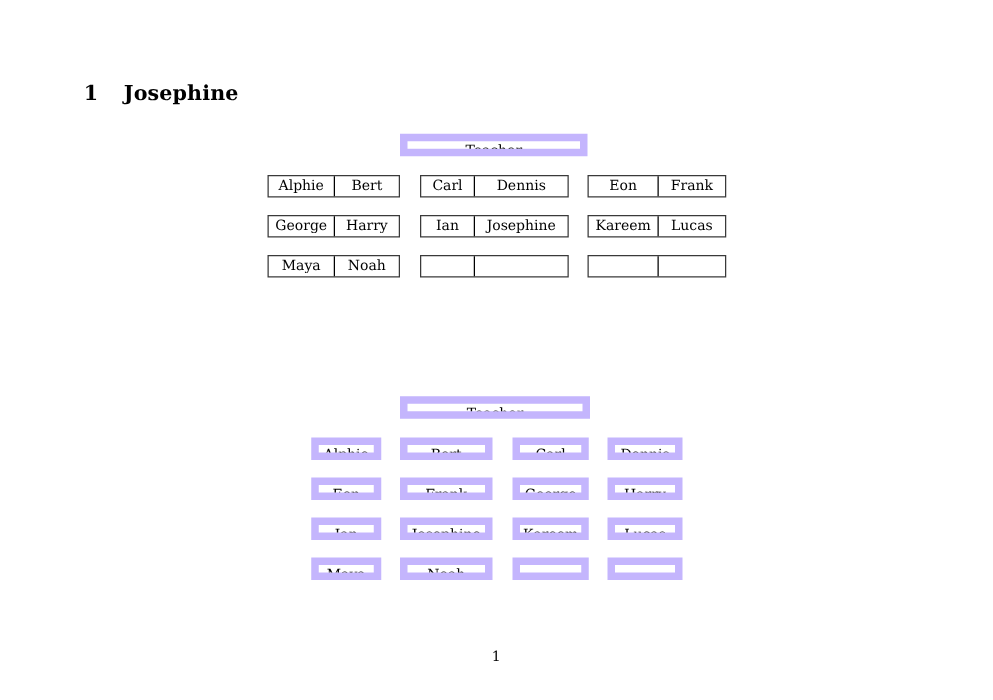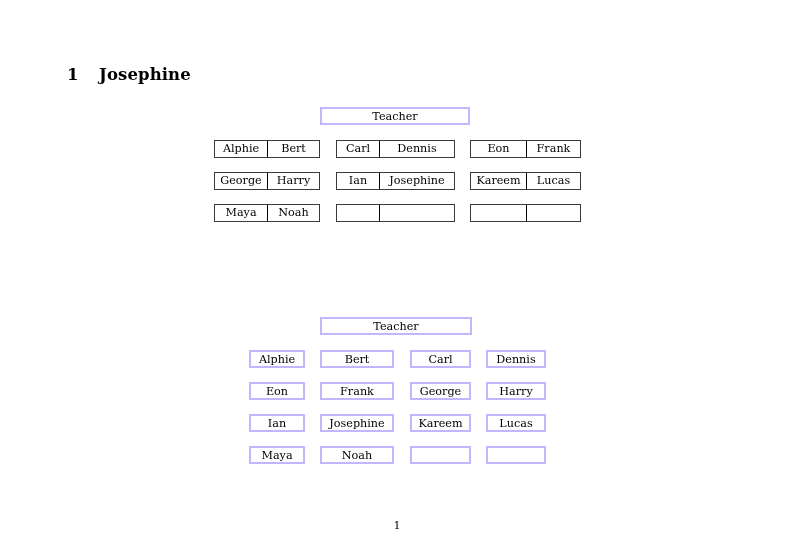--- a/index.html
+++ b/index.html
@@ -39,21 +39,21 @@
     display: inline-block;
   }
 
   #heading-classical   { left: 67px; top: 65px; }
   #heading-distributed { left: 67px; top: 276px; }
 
   
   .box {
     position: absolute;
     box-sizing: border-box;
-    border: 2px solid #c4b5fd;
+    border: 6px solid #c4b5fd;
     background: #ffffff;
     height: 18px;
     line-height: 16px;
     text-align: center;
     font-size: 11.2px;
     white-space: nowrap;
     overflow: hidden;
   }
 
   

